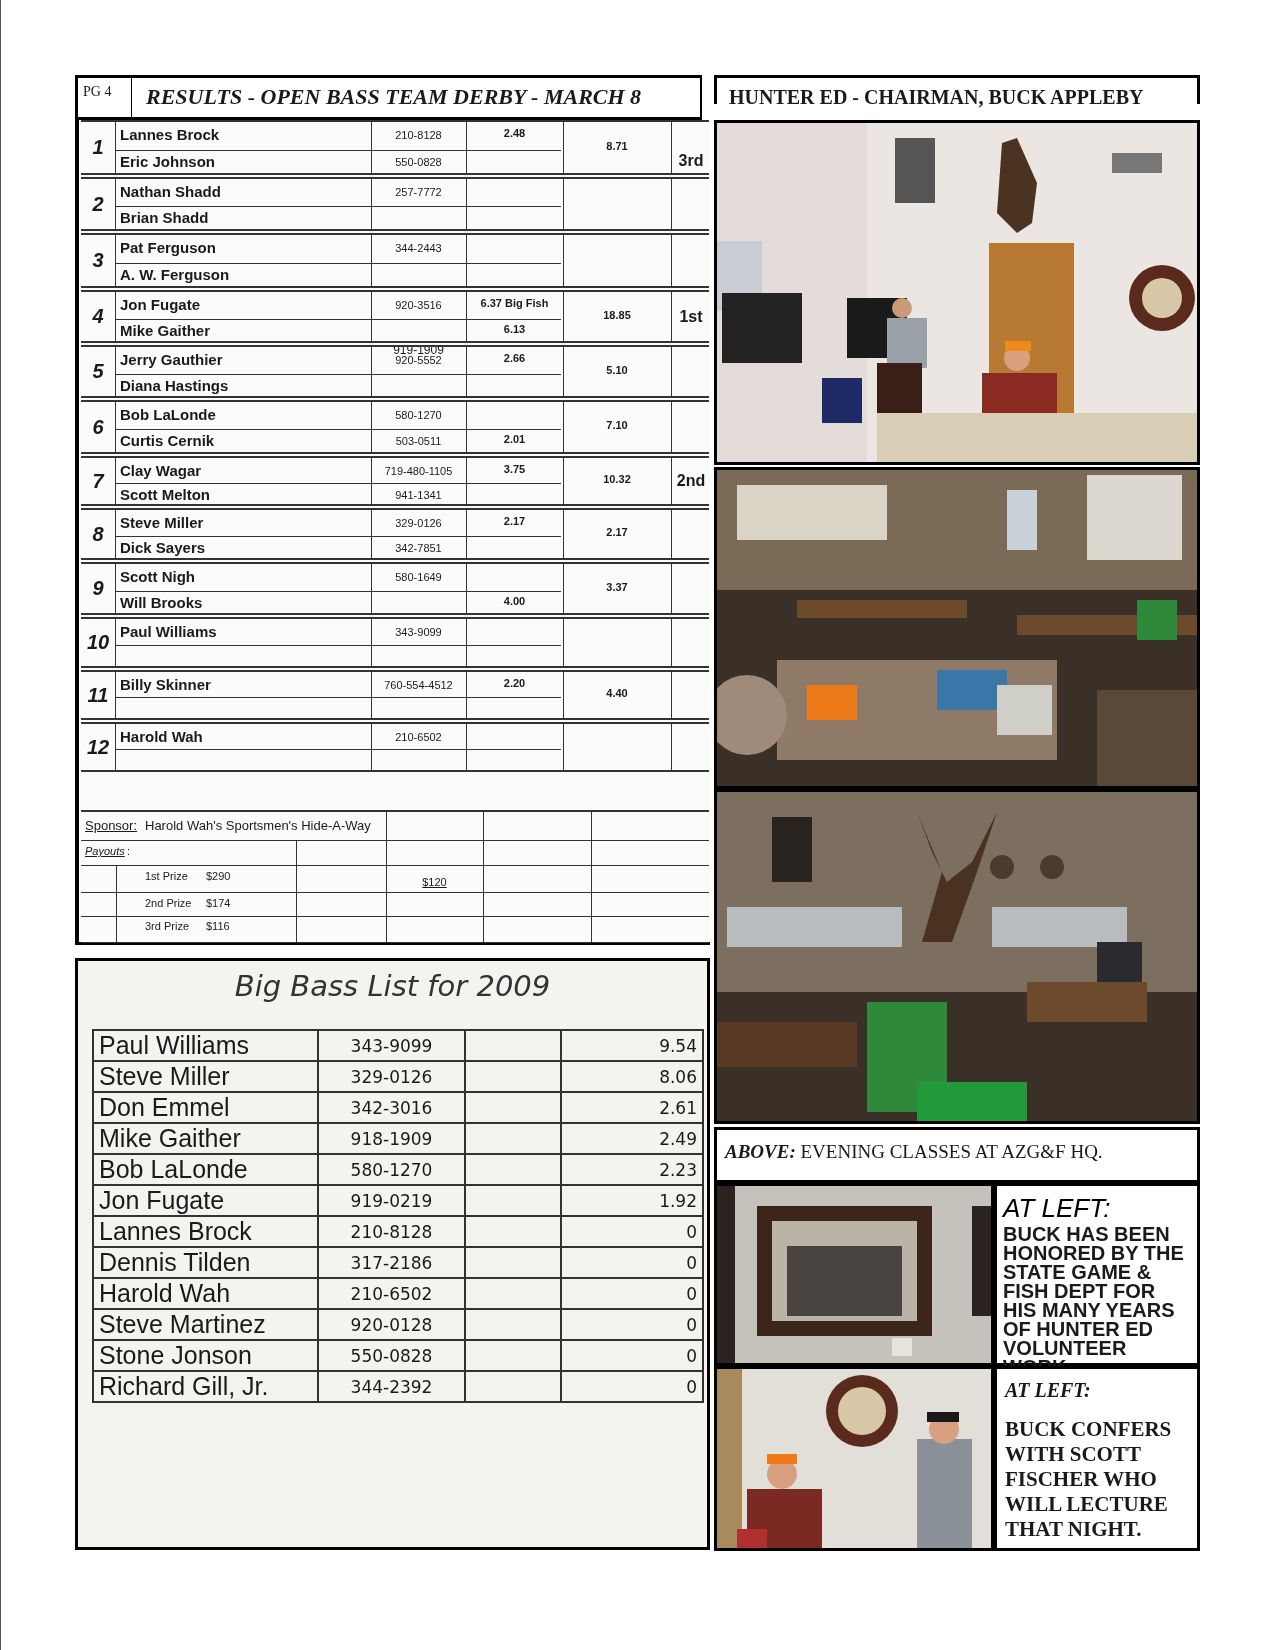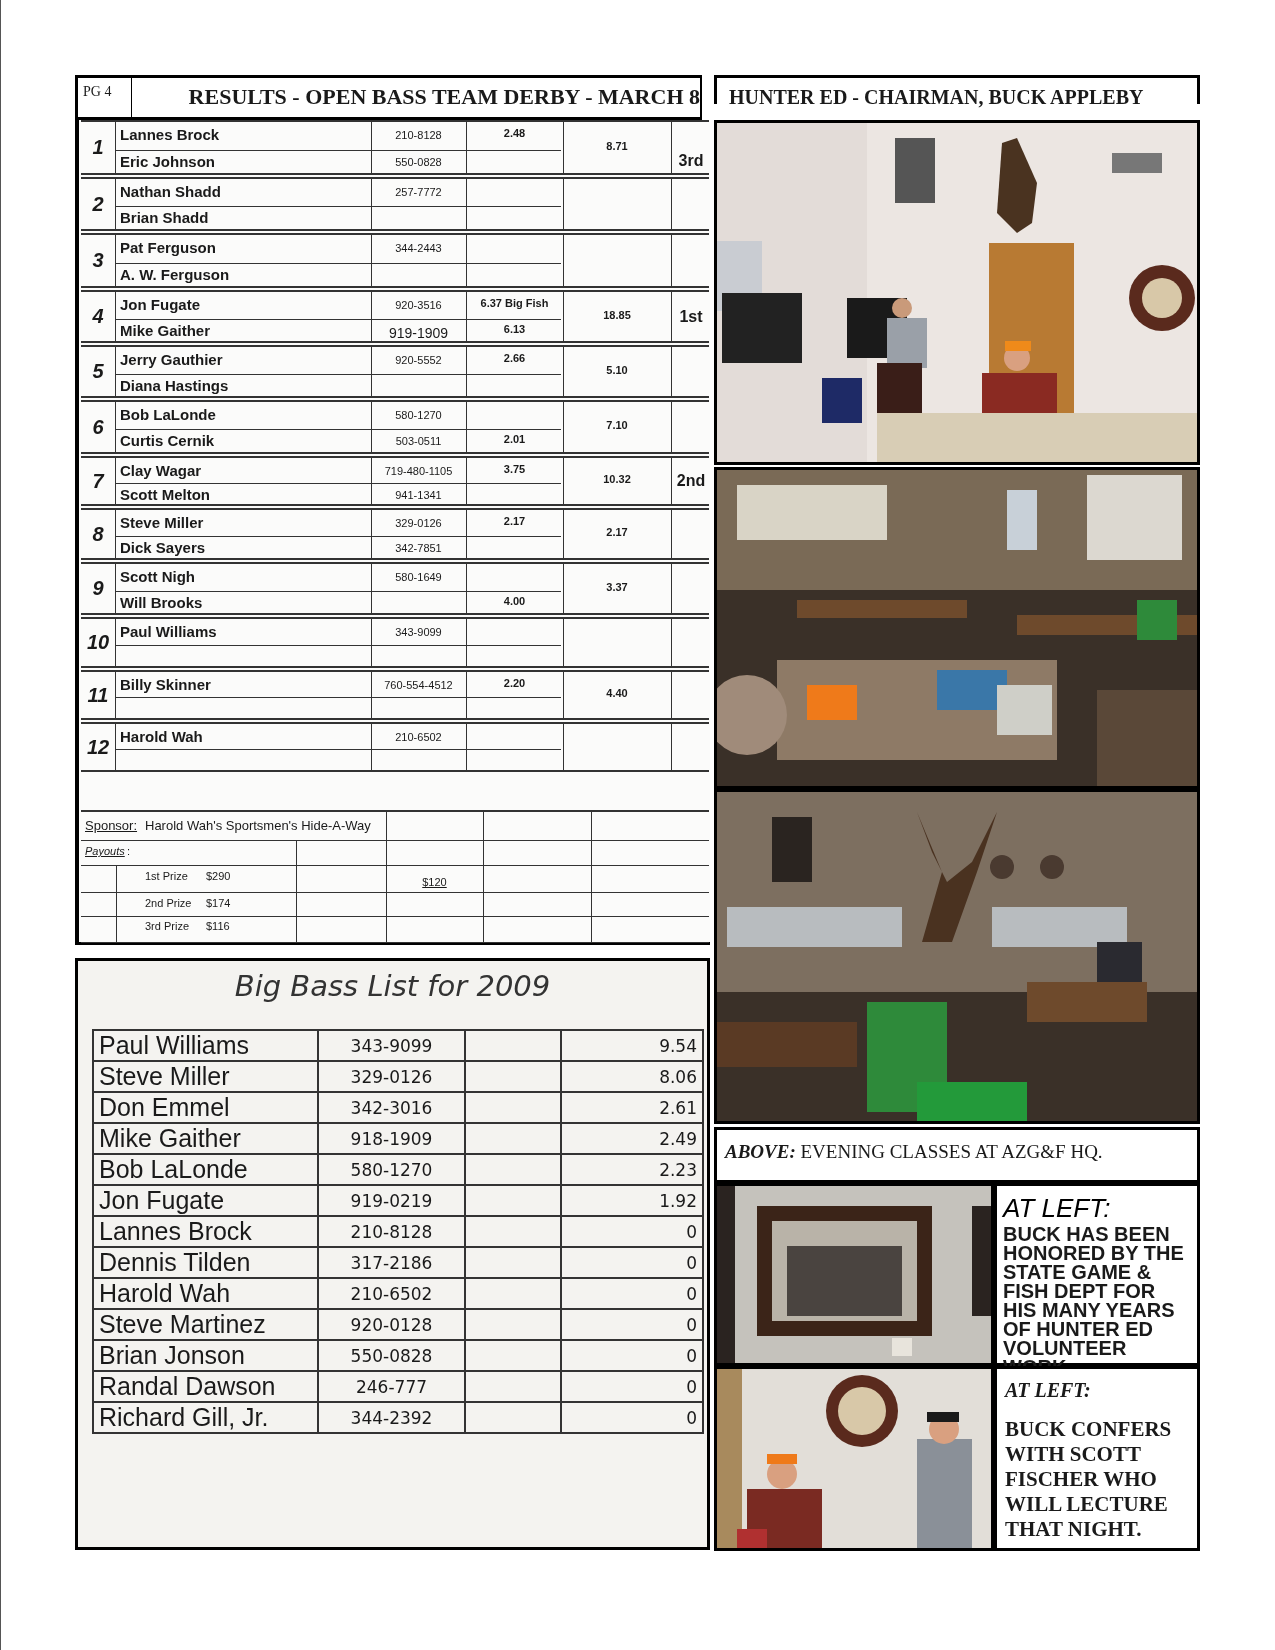--- a/index.html
+++ b/index.html
@@ -2,21 +2,21 @@
 <html><head>
 <meta charset="utf-8">
 <style>
   html, body { margin:0; padding:0; }
   body { width:1275px; height:1650px; background:#ffffff; position:relative; overflow:hidden; font-family:"Liberation Sans", sans-serif; color:#1a1a1a; }
   .page-edge { position:absolute; left:0; top:0; width:1px; height:1650px; background:#555; }
 
   
   .left-header { position:absolute; left:75px; top:75px; width:627px; height:45px; border:3px solid #000; border-right-width:2px; box-sizing:border-box; display:flex; background:#fff; }
   .pg { width:54px; border-right:1px solid #000; font-family:"Liberation Serif", serif; font-size:14px; padding:6px 0 0 5px; box-sizing:border-box; }
-  .left-title { flex:1; font-family:"Liberation Serif", serif; font-weight:bold; font-size:22px; padding:6px 0 0 14px; white-space:nowrap;text-align:right; }
+  .left-title { flex:1; font-family:"Liberation Serif", serif; font-style:italic; font-weight:bold; font-size:22px; padding:6px 0 0 14px; white-space:nowrap; }
 
   
   .derby { position:absolute; left:75px; top:120px; width:635px; height:825px; border-left:4px solid #000; border-bottom:3px solid #000; box-sizing:border-box; background:#fbfbfa; }
   .team { position:absolute; left:2px; width:628px; border-top:2px solid #333; border-bottom:2px solid #333; box-sizing:border-box; }
   .team .num { position:absolute; left:0; top:0; width:35px; height:100%; font-style:italic; font-weight:bold; font-size:20px; display:flex; align-items:center; justify-content:center; border-right:1px solid #333; box-sizing:border-box; }
   .team .line { position:absolute; left:35px; width:255px; border-bottom:1px solid #333; }
   .team .col { position:absolute; top:0; height:100%; border-left:1px solid #333; box-sizing:border-box; }
   .cell { position:absolute; font-size:12px; text-align:center; }
   .name { position:absolute; left:39px; font-weight:bold; font-size:15px; }
   .weight { font-weight:bold; font-size:11px; }
@@ -124,21 +124,21 @@
       <div class="line" style="top:27px"></div>
       <div class="line" style="top:27px;left:290px;width:190px"></div>
       <div class="col" style="left:290px"></div>
       <div class="col" style="left:385px"></div>
       <div class="col" style="left:482px"></div>
       <div class="col" style="left:590px"></div>
       <div class="name" style="top:4px">Jon Fugate</div>
       <div class="cell" style="top:7px;left:290px;width:95px;font-size:11px">920-3516</div>
       <div class="cell weight" style="top:5px;left:385px;width:97px">6.37 Big Fish</div>
       <div class="name" style="top:30px">Mike Gaither</div>
-      <div class="cell" style="top:33px;left:290px;width:95px;font-size:14px">919-1909</div>
+      <div class="cell" style="top:51px;left:290px;width:95px;font-size:12px">919-1909</div>
       <div class="cell weight" style="top:31px;left:385px;width:97px">6.13</div>
       <div class="cell total" style="top:17px;left:482px;width:108px">18.85</div>
       <div class="cell place" style="top:16px;left:590px;width:40px">1st</div>
     </div>
     <div class="team" style="top:225px;height:53px">
       <div class="num">5</div>
       <div class="line" style="top:27px"></div>
       <div class="line" style="top:27px;left:290px;width:190px"></div>
       <div class="col" style="left:290px"></div>
       <div class="col" style="left:385px"></div>
@@ -379,28 +379,22 @@
           <td class="bb-blank"></td>
           <td class="bb-val">0</td>
         </tr>
         <tr>
           <td class="bb-name">Steve Martinez</td>
           <td class="bb-phone">920-0128</td>
           <td class="bb-blank"></td>
           <td class="bb-val">0</td>
         </tr>
         <tr>
-          <td class="bb-name">Brian Jonson</td>
+          <td class="bb-name">Stone Jonson</td>
           <td class="bb-phone">550-0828</td>
-          <td class="bb-blank"></td>
-          <td class="bb-val">0</td>
-        </tr>
-        <tr>
-          <td class="bb-name">Randal Dawson</td>
-          <td class="bb-phone">246-777</td>
           <td class="bb-blank"></td>
           <td class="bb-val">0</td>
         </tr>
         <tr>
           <td class="bb-name">Richard Gill, Jr.</td>
           <td class="bb-phone">344-2392</td>
           <td class="bb-blank"></td>
           <td class="bb-val">0</td>
         </tr>
       </tbody>

